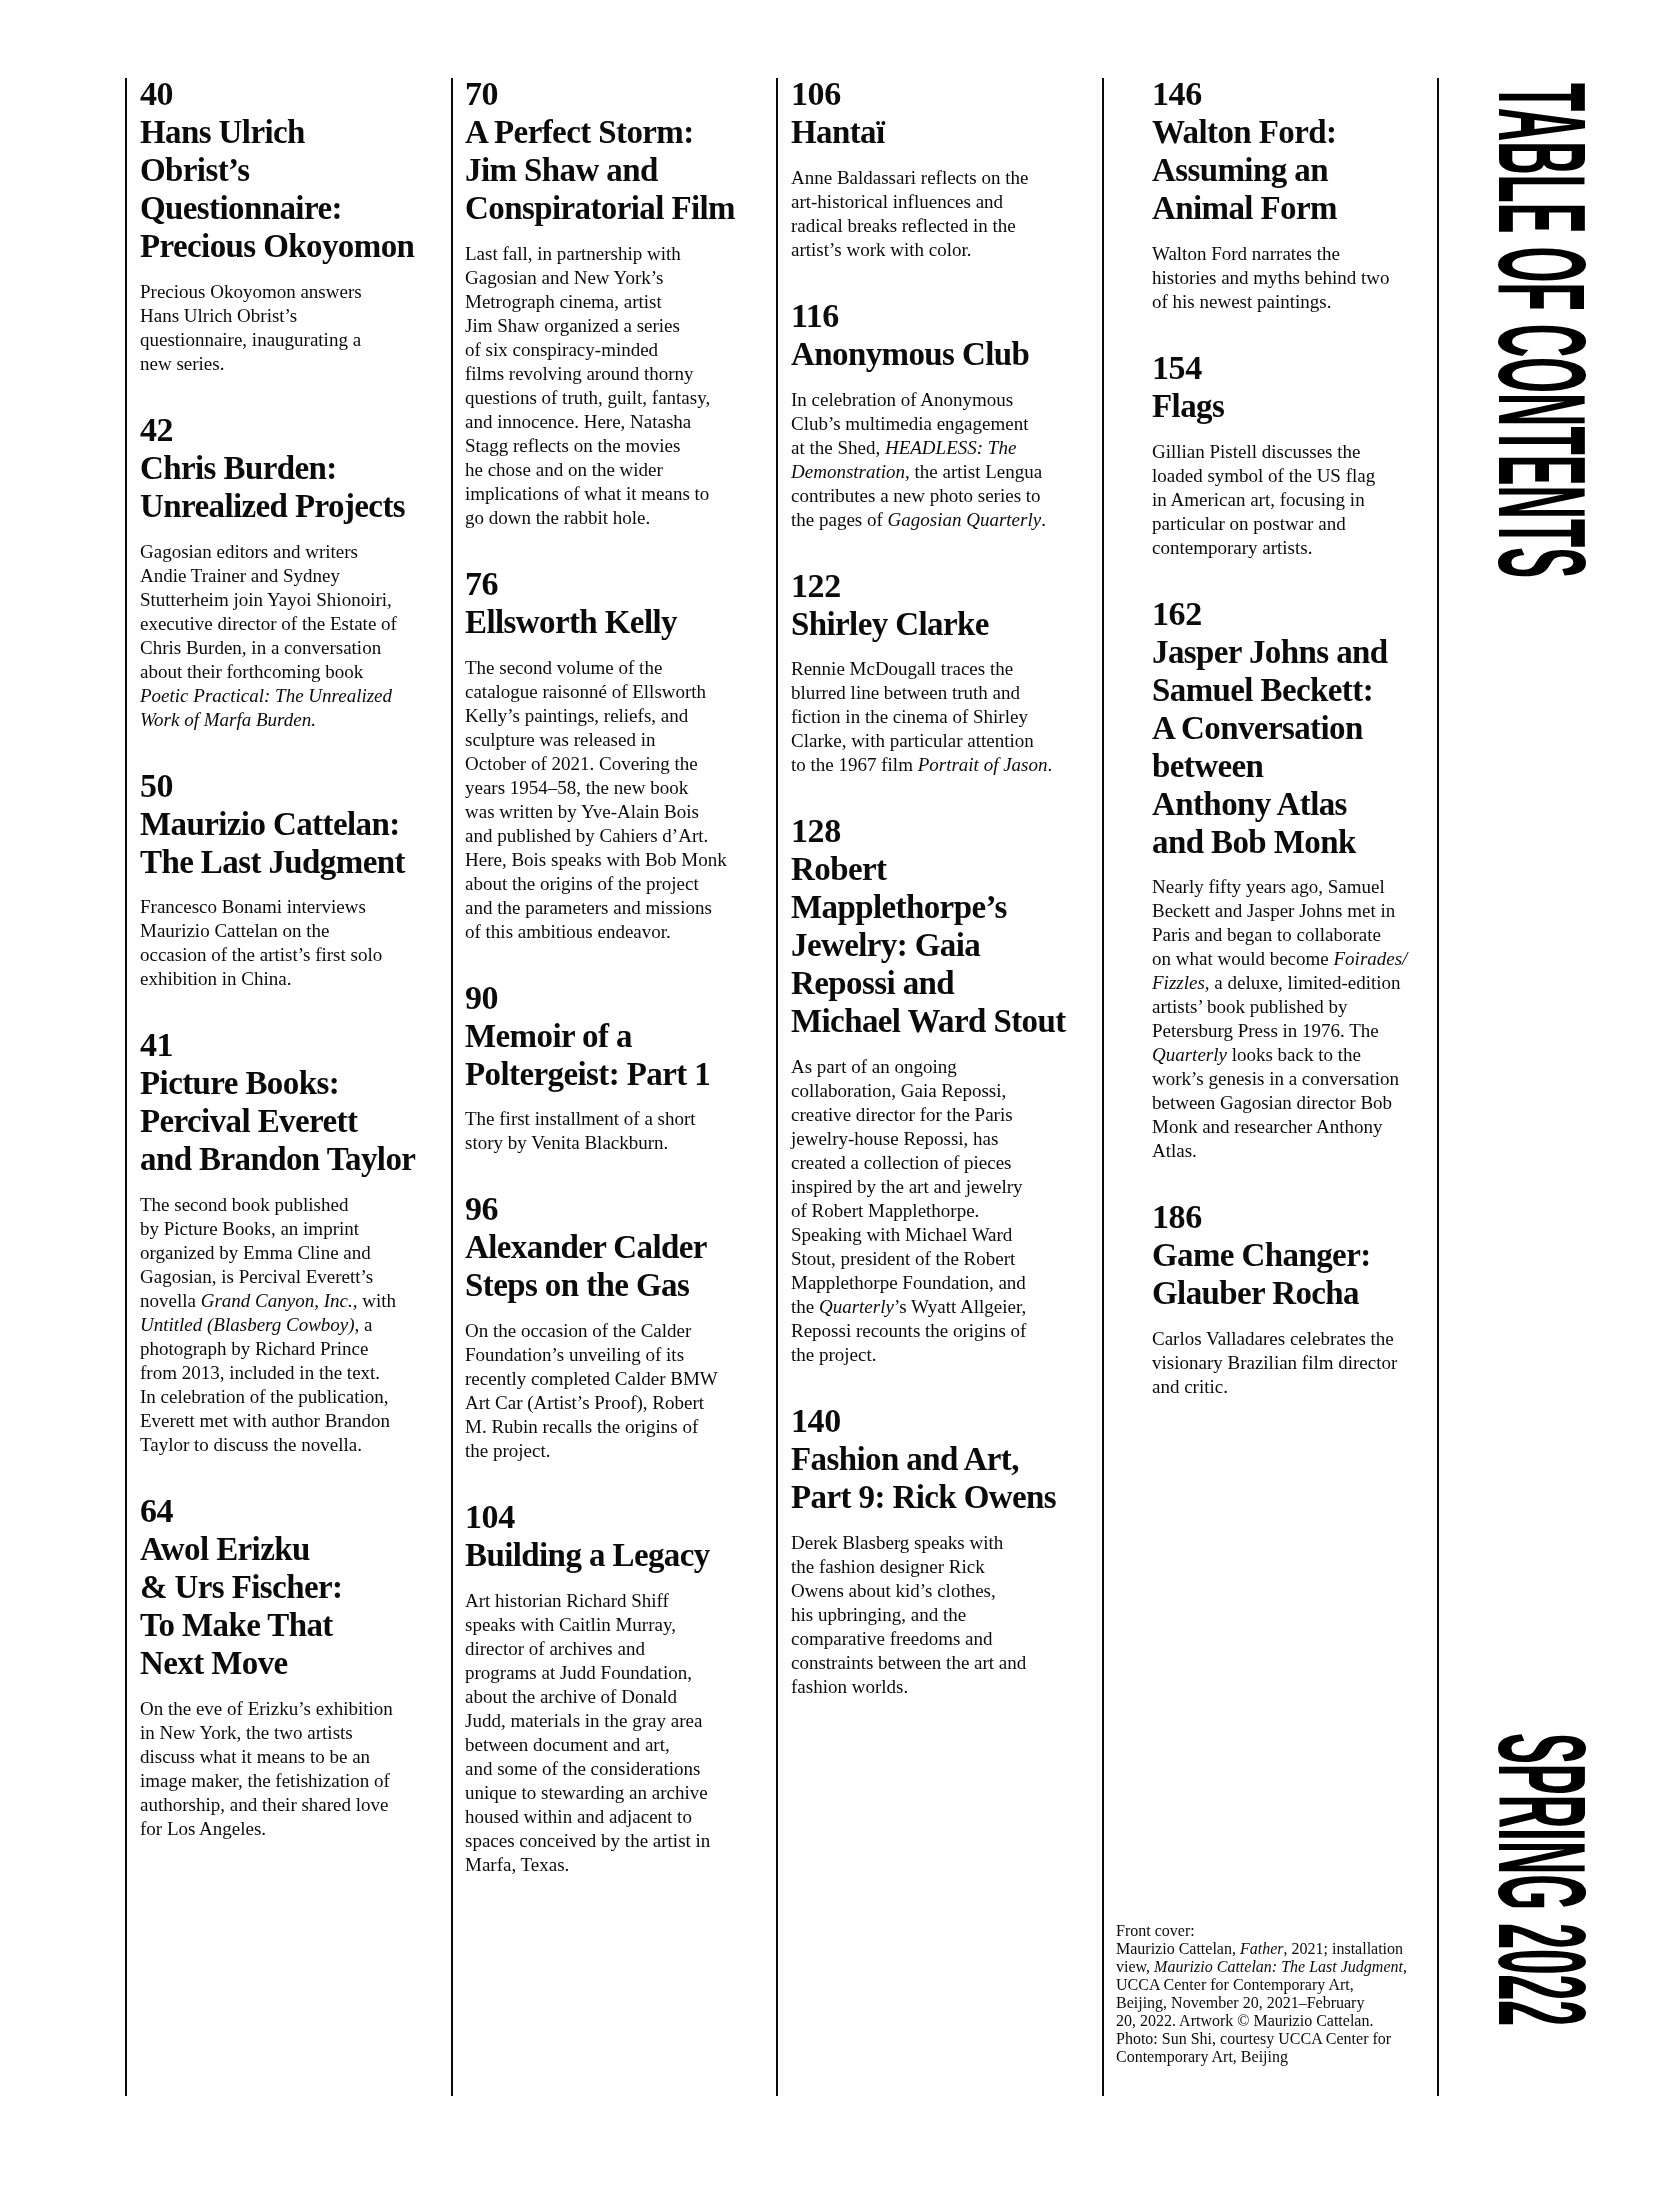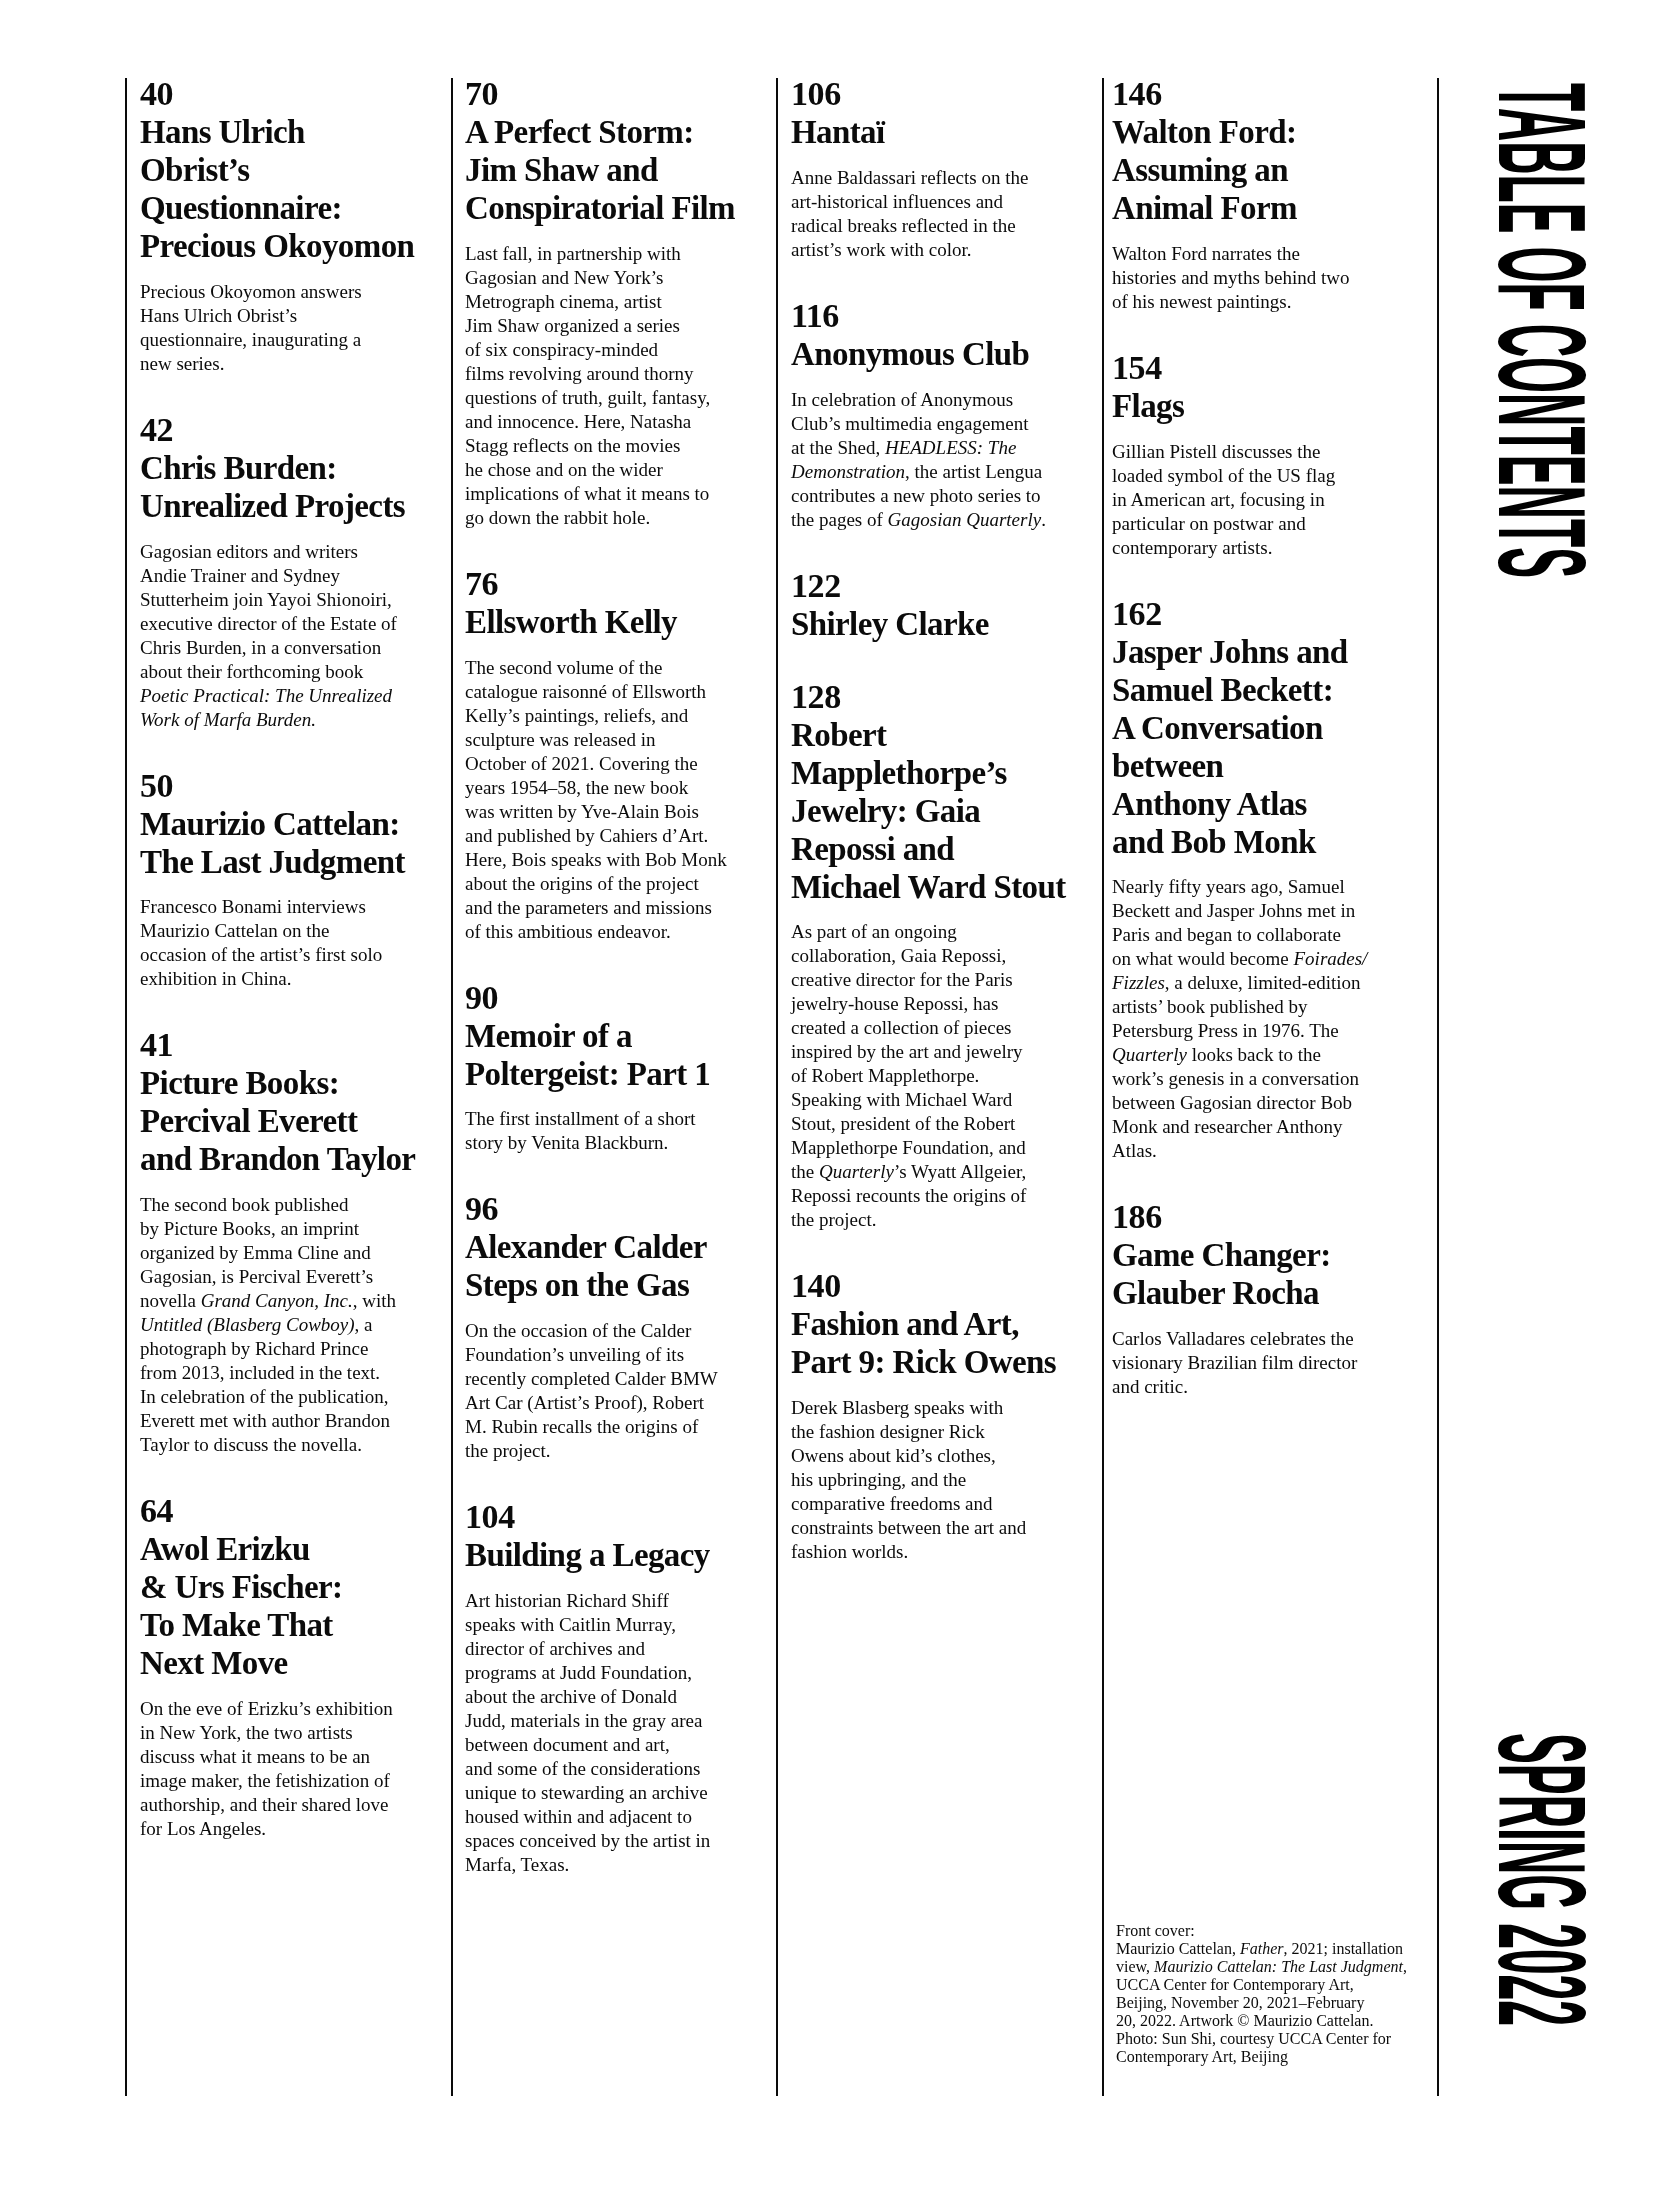--- a/index.html
+++ b/index.html
@@ -197,20 +197,25 @@
 Club’s multimedia engagement
 at the Shed, </span><span class="it">HEADLESS: The
 Demonstration</span><span>, the artist Lengua
 contributes a new photo series to
 the pages of </span><span class="it">Gagosian Quarterly</span><span>.</span></p>
   </article>
 
   <article class="entry">
     <div class="num">122</div>
     <h2 class="title">Shirley Clarke</h2>
+    <p class="desc"><span>Rennie McDougall traces the
+blurred line between truth and
+fiction in the cinema of Shirley
+Clarke, with particular attention
+to the 1967 film </span><span class="it">Portrait of Jason</span><span>.</span></p>
   </article>
 
   <article class="entry">
     <div class="num">128</div>
     <h2 class="title">Robert
 Mapplethorpe’s
 Jewelry: Gaia
 Repossi and
 Michael Ward Stout</h2>
     <p class="desc"><span>As part of an ongoing
@@ -235,21 +240,21 @@
 Part 9: Rick Owens</h2>
     <p class="desc"><span>Derek Blasberg speaks with
 the fashion designer Rick
 Owens about kid’s clothes,
 his upbringing, and the
 comparative freedoms and
 constraints between the art and
 fashion worlds.</span></p>
   </article>
 </div>
-<div class="col" style="left:1112px">
+<div class="col" style="left:1152px">
   <article class="entry">
     <div class="num">146</div>
     <h2 class="title">Walton Ford:
 Assuming an
 Animal Form</h2>
     <p class="desc"><span>Walton Ford narrates the
 histories and myths behind two
 of his newest paintings.</span></p>
   </article>
 

